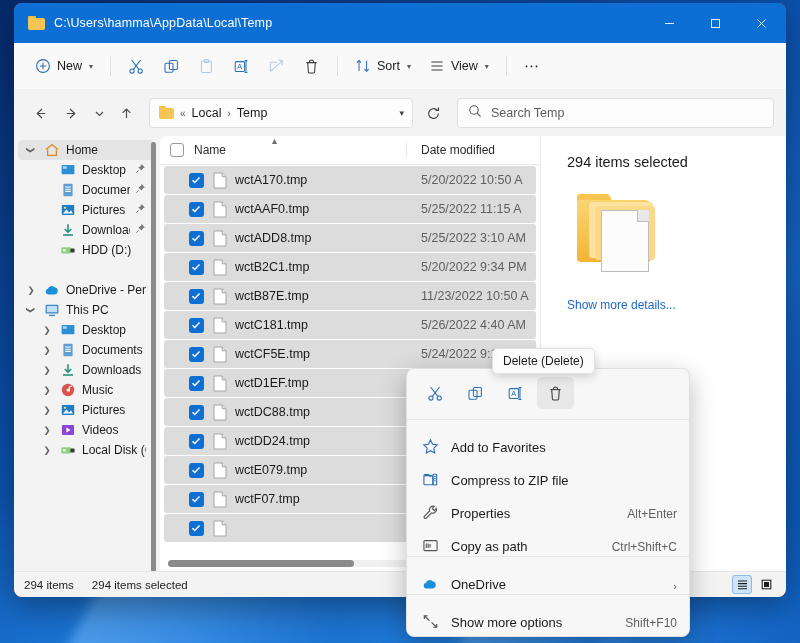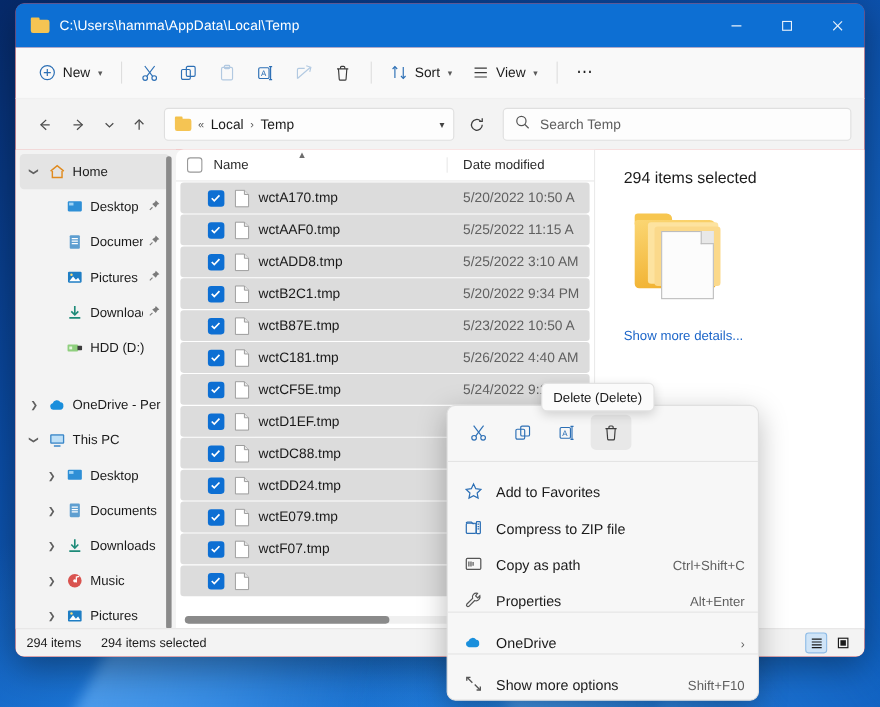--- a/index.html
+++ b/index.html
@@ -128,21 +128,21 @@
 
   
   .body-split { flex: 1; display: flex; min-height: 0; background: #f3f3f3; }
 
   
   .sidebar {
     flex: 0 0 146px; background: #f3f3f3; position: relative;
     padding-top: 4px; overflow: hidden;
   }
   .side-item {
-    height: 32px; display: flex; align-items: center; gap: 5px;
+    height: 20px; display: flex; align-items: center; gap: 5px;
     padding-left: 6px; padding-right: 8px; margin: 0 6px 0 4px;
     border-radius: 4px; font-size: 12px; color: #1b1b1b; white-space: nowrap;
   }
   .side-item.active { background: #e4e4e4; }
   .side-arrow {
     width: 14px; flex: none; text-align: center; font-size: 8.5px; color: #606060;
   }
   .side-arrow.blank { color: transparent; }
   .side-ico { width: 18px; flex: none; display: flex; align-items: center; justify-content: center; }
   .side-label { flex: 1; overflow: hidden; text-overflow: clip; }
@@ -738,21 +738,21 @@
                 </svg>
               </span>
             </span>
             <span class="file-ico">
               <svg width="14" height="17" viewBox="0 0 14 17">
                 <path d="M1 1 H9.2 L13 4.8 V16 H1 Z" fill="#ffffff" stroke="#9c9c9c" stroke-width=".9"></path>
                 <path d="M9.2 1 V4.8 H13" fill="#e8e8e8" stroke="#9c9c9c" stroke-width=".9"></path>
               </svg>
             </span>
             <span class="row-name">wctB87E.tmp</span>
-            <span class="row-date">5/23/2022 10:50 A</span>
+            <span class="row-date">11/23/2022 10:50 A</span>
           </div>
           <div class="row sel">
             <span class="row-check">
               <span class="chk-on">
                 <svg width="10" height="10" viewBox="0 0 10 10">
                   <path d="M1.5 5.2 L3.8 7.5 L8.5 2.6" fill="none" stroke="#fff" stroke-width="1.5"></path>
                 </svg>
               </span>
             </span>
             <span class="file-ico">
@@ -970,35 +970,35 @@
             <rect x="1.8" y="4.4" width="8.4" height="8.6" rx="1" fill="none" stroke="#2c6fb5" stroke-width="1.05"></rect>
             <rect x="10.4" y="3" width="3.4" height="10.2" rx=".7" fill="none" stroke="#2c6fb5" stroke-width="1.05"></rect>
             <path d="M11.4 5.2 h1.4 M11.4 7.2 h1.4 M11.4 9.2 h1.4" stroke="#2c6fb5" stroke-width="1.05"></path>
           </svg>
         </span>
         <span class="ctx-label">Compress to ZIP file</span>
       </div>
       <div class="ctx-item">
         <span class="ctx-ico">
           <svg width="17" height="17" viewBox="0 0 16 16">
-            <rect x="1.8" y="3.4" width="12.4" height="9.4" rx="1" fill="none" stroke="#555" stroke-width="1.05"></rect>
-            <path d="M4 6 v4.4 M5.8 6 v4.4 M7.6 6.6 v3.2" stroke="#555" stroke-width="1.05"></path>
+            <path d="M11.4 2.2 a3.4 3.4 0 0 0 -4.2 4.4 L2.2 11.6 a1.3 1.3 0 0 0 1.8 1.8 l5 -5 a3.4 3.4 0 0 0 4.4 -4.2 L11.6 6.2 L9.8 4.4 Z" fill="none" stroke="#555" stroke-width="1.05"></path>
           </svg>
         </span>
-        <span class="ctx-label">Copy as path</span>
-        <span class="ctx-accel">Ctrl+Shift+C</span>
+        <span class="ctx-label">Properties</span>
+        <span class="ctx-accel">Alt+Enter</span>
       </div>
       <div class="ctx-item">
         <span class="ctx-ico">
           <svg width="17" height="17" viewBox="0 0 16 16">
-            <path d="M11.4 2.2 a3.4 3.4 0 0 0 -4.2 4.4 L2.2 11.6 a1.3 1.3 0 0 0 1.8 1.8 l5 -5 a3.4 3.4 0 0 0 4.4 -4.2 L11.6 6.2 L9.8 4.4 Z" fill="none" stroke="#555" stroke-width="1.05"></path>
+            <rect x="1.8" y="3.4" width="12.4" height="9.4" rx="1" fill="none" stroke="#555" stroke-width="1.05"></rect>
+            <path d="M4 6 v4.4 M5.8 6 v4.4 M7.6 6.6 v3.2" stroke="#555" stroke-width="1.05"></path>
           </svg>
         </span>
-        <span class="ctx-label">Properties</span>
-        <span class="ctx-accel">Alt+Enter</span>
+        <span class="ctx-label">Copy as path</span>
+        <span class="ctx-accel">Ctrl+Shift+C</span>
       </div>
     </div>
   <div class="ctx-divider"></div>
   <div id="ctx-items2">
       <div class="ctx-item">
         <span class="ctx-ico">
           <svg width="16" height="16" viewBox="0 0 16 16">
             <path d="M4.2 12.4 a2.9 2.9 0 0 1 -.3 -5.7 A4 4 0 0 1 11 5.6 a2.9 2.9 0 0 1 2.6 3.1 a3 3 0 0 1 -2.9 3.7 Z" fill="#1a8fdc"></path>
           </svg>
         </span>

